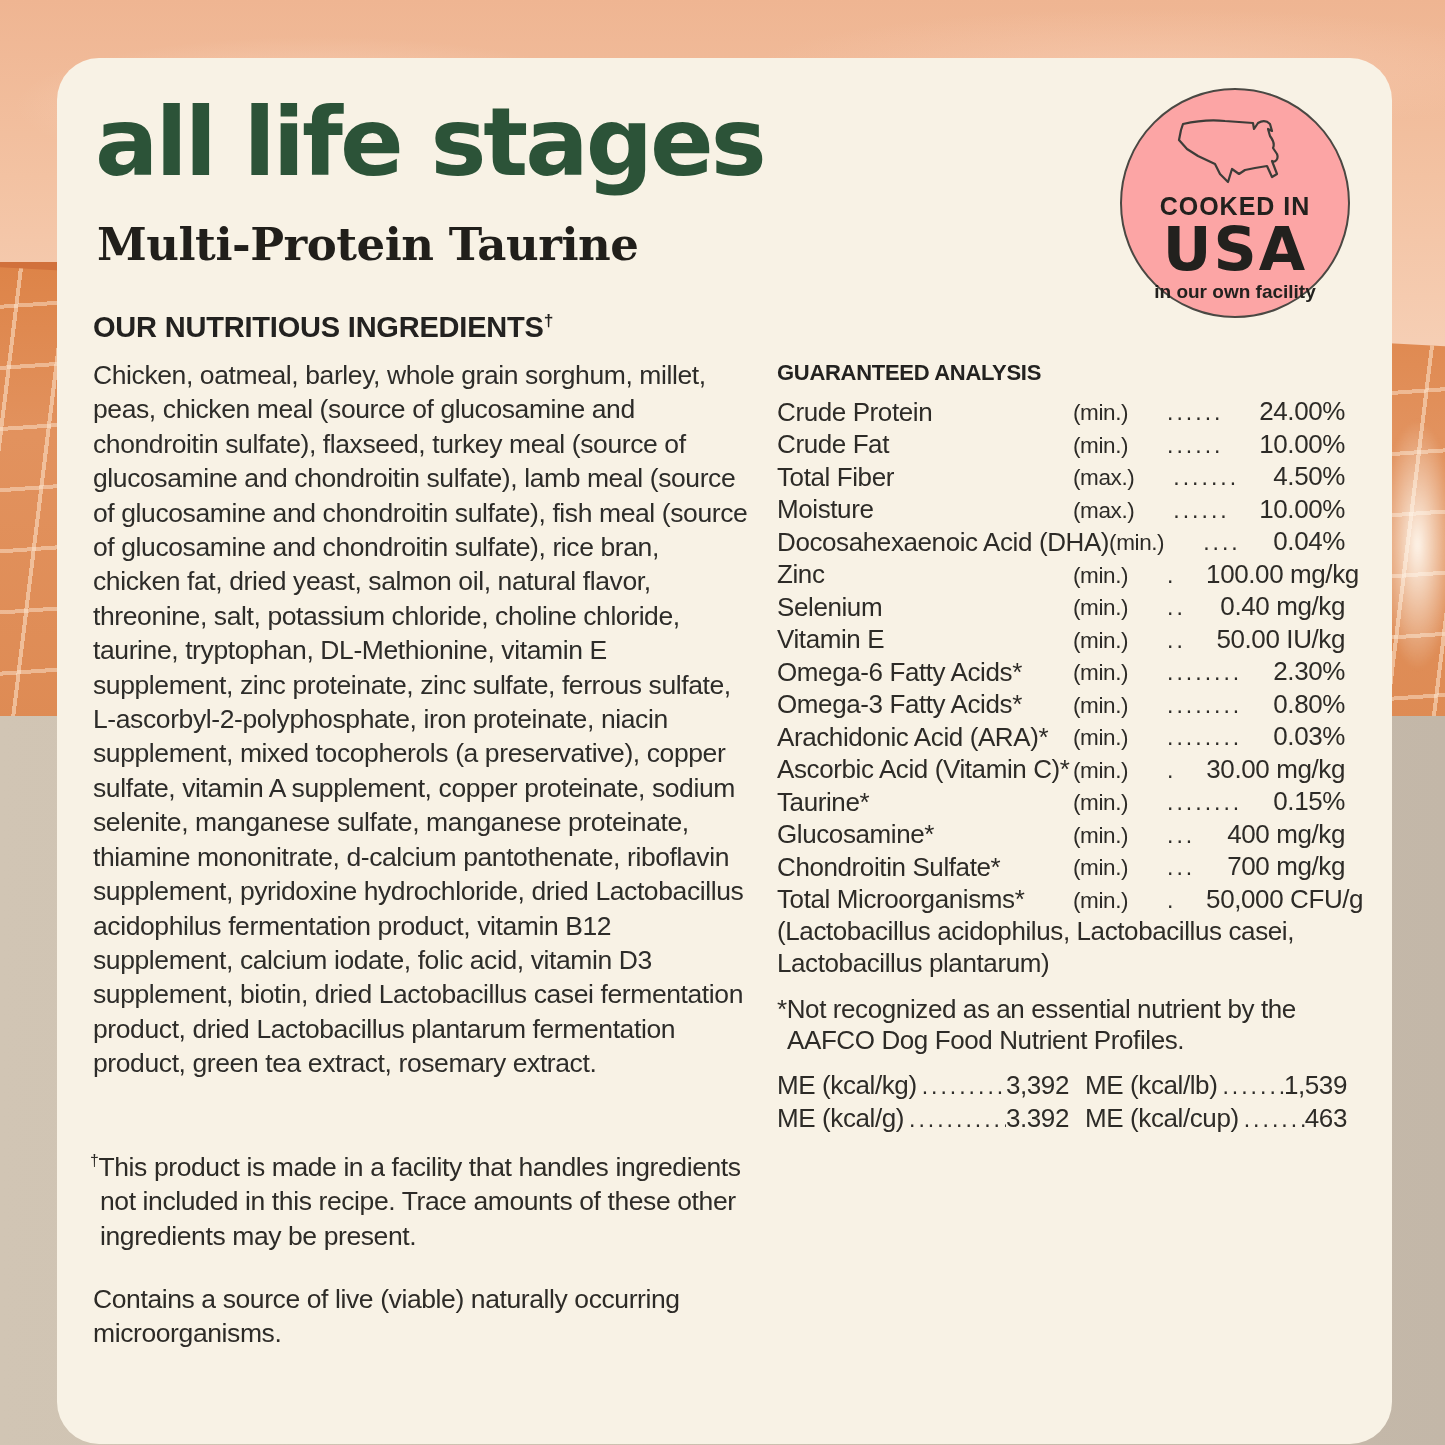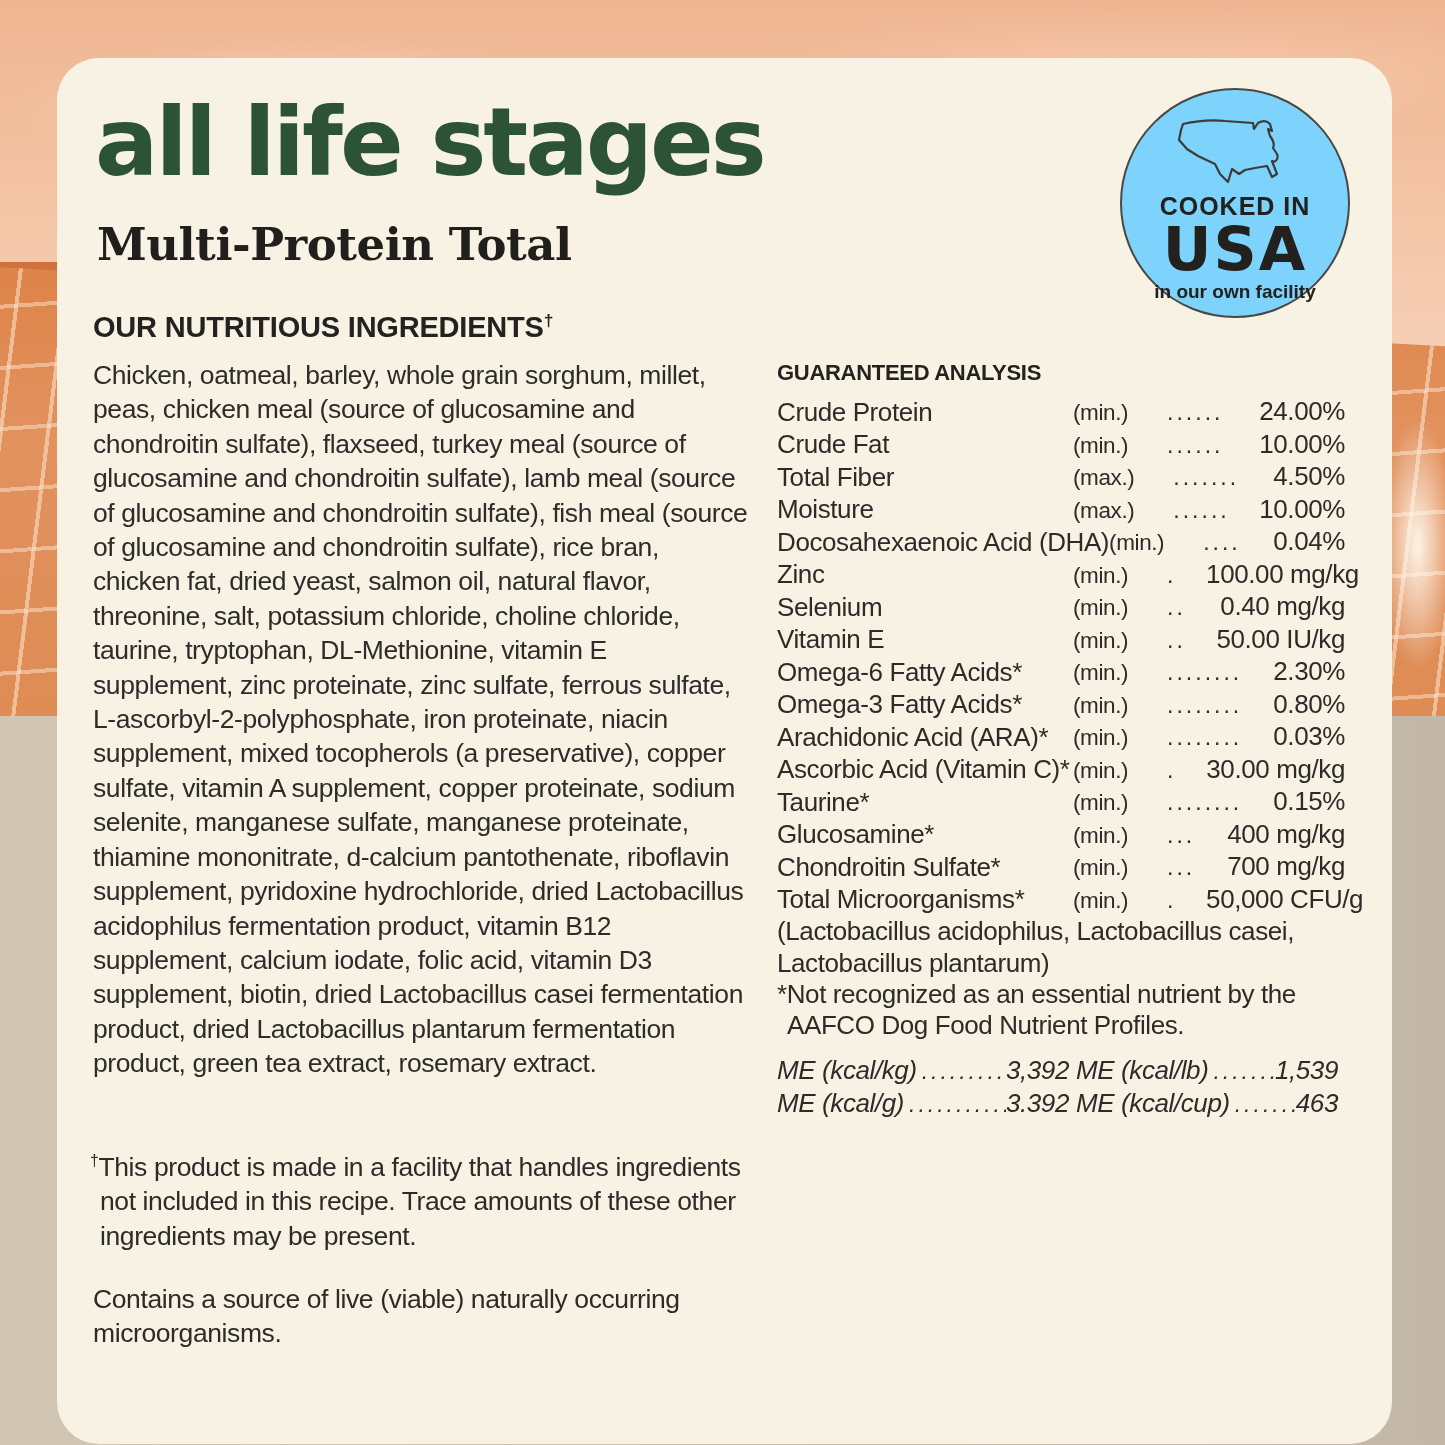--- a/index.html
+++ b/index.html
@@ -29,21 +29,21 @@
   .card{position:absolute;left:57px;top:58px;width:1335px;height:1386px;
         background:#f8f2e5;border-radius:42px;z-index:2;}
 
   .title{position:absolute;left:38px;top:38px;font-family:"DejaVu Sans",sans-serif;
          font-weight:700;font-size:94px;line-height:1;letter-spacing:-3px;color:#2c5338;}
   .subtitle{position:absolute;left:40px;top:160px;font-family:"DejaVu Serif",serif;
          font-weight:700;font-size:45px;color:#211f1b;letter-spacing:-0.5px;}
 
   
   .badge{position:absolute;left:1063px;top:30px;width:230px;height:230px;border-radius:50%;
-         background:#7dd3fc;border:2px solid #4a4843;box-sizing:border-box;
+         background:#fca5a5;border:2px solid #4a4843;box-sizing:border-box;
          display:flex;flex-direction:column;align-items:center;color:#22211e;}
   .badge svg{margin-top:26px;}
   .badge-line1{font-size:25px;font-weight:700;letter-spacing:1px;margin-top:2px;}
   .badge-line2{font-size:60px;font-weight:700;letter-spacing:2px;line-height:1;margin-top:-2px;
                font-family:"DejaVu Sans",sans-serif;}
   .badge-line3{font-size:19px;font-weight:700;margin-top:2px;}
 
   
   .ing-heading{position:absolute;left:36px;top:252px;font-size:29px;font-weight:700;
                letter-spacing:-0.2px;color:#232220;}
@@ -61,42 +61,42 @@
   .section-heading{font-size:22px;font-weight:700;letter-spacing:-0.3px;color:#232220;}
   .ga-rows{margin-top:10px;}
   .ga-row{display:flex;align-items:center;line-height:31.5px;font-size:26px;letter-spacing:-0.4px;}
   .ga-name{flex:0 0 auto;min-width:296px;white-space:nowrap;}
   .ga-right{flex:1 1 auto;display:flex;align-items:baseline;min-width:120px;gap:34px;}
   .ga-qual{font-size:22.5px;white-space:nowrap;}
   .dots{flex:1 1 auto;min-width:0;overflow:hidden;white-space:nowrap;
         font-size:23px;letter-spacing:3px;padding:0 5px;}
   .ga-value{white-space:nowrap;}
   .paren-note{font-size:26px;line-height:31.5px;letter-spacing:-0.4px;}
-  .aafco-note{margin-top:0;font-size:26px;line-height:31px;letter-spacing:-0.4px;}
+  .aafco-note{margin-top:15px;font-size:26px;line-height:31px;letter-spacing:-0.4px;}
   .cal-heading{margin-top:51px;}
-  .cal-grid{margin-top:13px;display:grid;grid-template-columns:292px 262px;column-gap:7px;font-style:italic;}
+  .cal-grid{margin-top:13px;display:grid;grid-template-columns:292px 262px;column-gap:16px;}
   .cal-cell{display:flex;align-items:baseline;line-height:32px;font-size:26px;letter-spacing:-0.4px;}
   .cal-label{white-space:nowrap;}
   .cal-value{white-space:nowrap;}
 </style>
 </head>
 <body>
 
 <div class="scene">
 
   <div class="bg-sky"></div>
   <div class="bg-treeline"></div>
   <div class="bg-field"></div>
   <div class="wheat-highlight"></div>
   <div class="bg-ground"></div>
 
   <div class="card">
 
     <div class="title">all life stages</div>
-    <div class="subtitle">Multi-Protein Total</div>
+    <div class="subtitle">Multi-Protein Taurine</div>
 
     <div class="badge">
       <svg width="128" height="74" viewBox="0 0 128 74">
         <path d="M10 14 L12 8 Q34 3 54 5 L82 7 L83 13 L87 7 Q94 3 99 8 L101 15 L97 13 L99 20 C102 24 104 28 102 32 L106 38 C108 43 104 47 101 45 L106 58 L101 61 L96 50 L84 52 L74 54 L68 58 L61 53 L57 66 L49 58 L44 48 L27 40 L16 33 L8 24 Z" fill="none" stroke="#3d3c38" stroke-width="2.2" stroke-linejoin="round"></path>
       </svg>
       <div class="badge-line1">COOKED IN</div>
       <div class="badge-line2">USA</div>
       <div class="badge-line3">in our own facility</div>
     </div>
 

